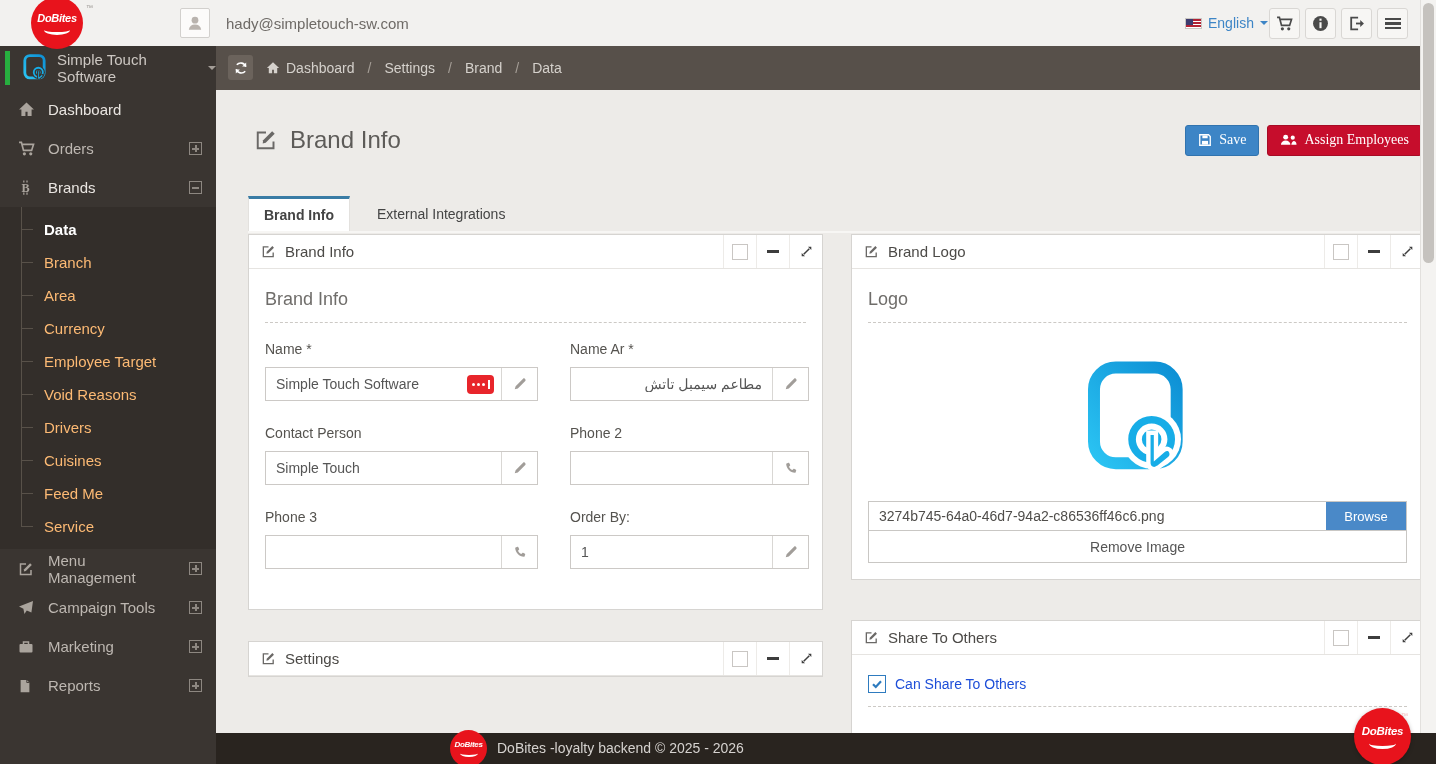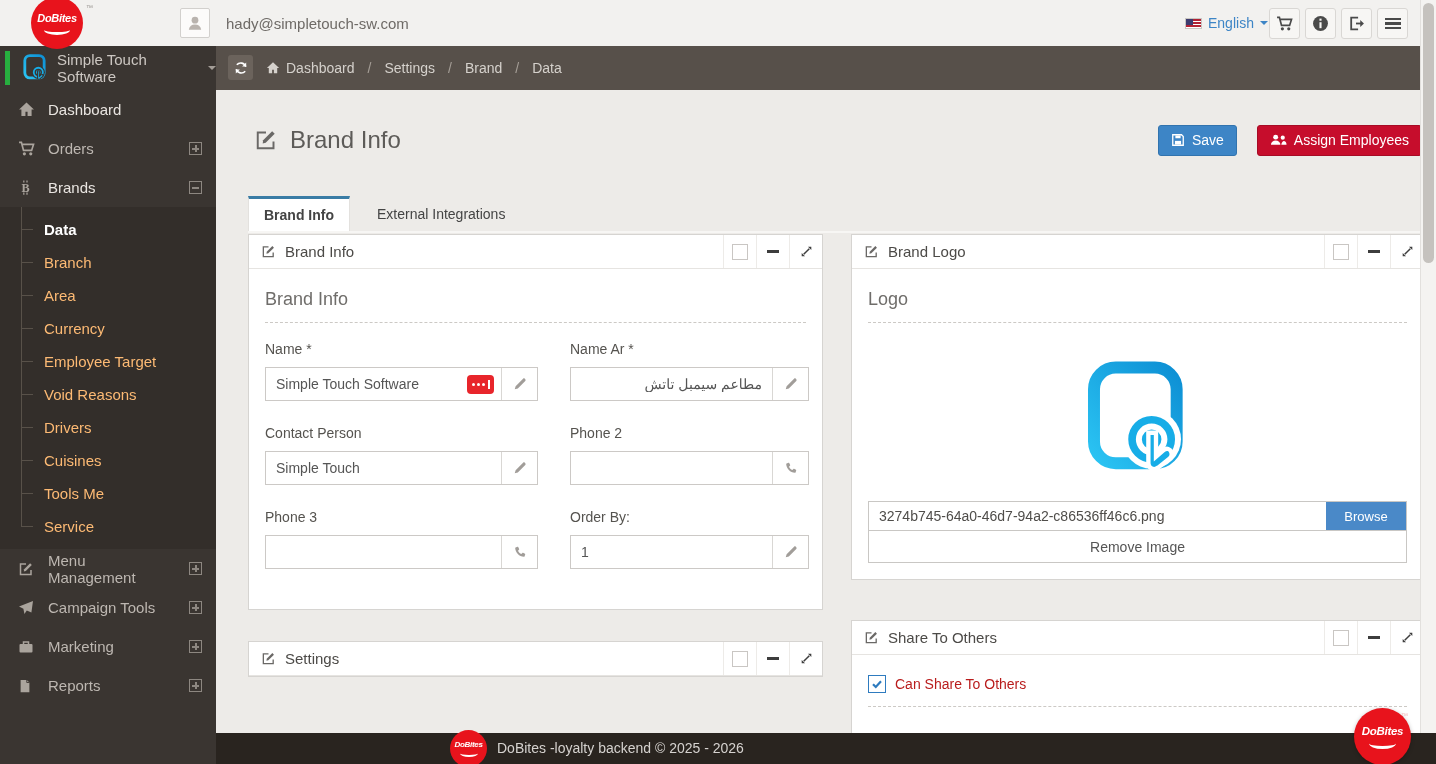--- a/index.html
+++ b/index.html
@@ -68,21 +68,21 @@
   .subitem { height:33px; display:flex; align-items:center; padding-left:44px;
     color:#fdba74; font-size:15px; position:relative; cursor:pointer; }
   .subitem::before { content:''; position:absolute; left:21px; top:16px; width:12px; height:1px; background:#585149; }
   .subitem.active { color:#ffffff; font-weight:bold; }
 
   
   .main { position:absolute; left:234px; top:90px; width:1204px; height:643px; background:#edebe8; overflow:hidden; }
   .page-head { display:flex; align-items:center; padding:20px 16px 0 20px; }
   .page-title { display:flex; align-items:center; gap:12px; font-size:24px; color:#5d5b58; font-weight:normal; }
   .page-title .t-ic { color:#6a6866; }
-  .head-actions { margin-left:auto; display:flex; gap:20px; }
+  .head-actions { margin-left:auto; display:flex; gap:8px;font-family:Liberation Serif, serif; }
   .btn { height:31px; display:flex; align-items:center; gap:7px; padding:0 12px; font-size:14px;
     color:#fff; border-radius:3px; cursor:pointer; font-family:inherit; }
   .btn-save { background:#3d85c6; border:1px solid #3173ae; }
   .btn-assign { background:#c60d2c; border:1px solid #a70b25; }
 
   .tabs { display:flex; margin:26px 14px 0; height:37px; border-bottom:2px solid #f7f6f4; }
   .tab { display:flex; align-items:center; padding:0 15px; font-size:14px; color:#444; cursor:pointer; }
   .tab.active { background:#fff; border-top:3px solid #3a7ca5; border-left:1px solid #e3e1de;
     border-right:1px solid #e3e1de; font-weight:bold; }
   .tab.inactive { margin-left:12px; }
@@ -124,21 +124,21 @@
   .filename { flex:1; display:flex; align-items:center; padding-left:10px; font-size:14px; color:#4f4d4a; }
   .browse { flex:none; width:80px; background:#4a89c8; color:#fff; border:0; font-size:13px;
     font-family:inherit; cursor:pointer; }
   .remove { display:block; width:100%; height:32px; background:#fff; border:1px solid #c9c7c4;
     border-top:0; color:#555; font-size:14px; font-family:inherit; cursor:pointer; }
 
   .share-panel { margin-top:40px;text-align:right; }
   .chk-row { display:flex; align-items:center; gap:9px; }
   .chk { width:18px; height:18px; border:1px solid #2e7bbf; background:#fff; display:flex;
     align-items:center; justify-content:center; cursor:pointer; flex:none; }
-  .chk-label { font-size:14px; color:#b91c1c; }
+  .chk-label { font-size:14px; color:#1d4ed8; }
   .dash-div { border-bottom:1px dashed #ccc9c5; margin:13px 0 27px; }
 
   .settings-panel { margin-top:31px; }
 
   
   .footer { position:absolute; left:216px; top:733px; width:1220px; height:31px; background:#29241f; z-index:40; }
   .footer-inner { position:absolute; left:234px; top:-4px; display:flex; align-items:center; gap:10px;
     height:38px; color:#d5d2cf; font-size:14px; }
   .logo-footer { width:37px; height:37px; font-size:8px; flex:none; }
   .logo-footer .smile { width:18px; height:7px; border-bottom-width:2px; }
@@ -317,21 +317,21 @@
     <div class="subitem">
         <span>Void Reasons</span>
       </div>
     <div class="subitem">
         <span>Drivers</span>
       </div>
     <div class="subitem">
         <span>Cuisines</span>
       </div>
     <div class="subitem">
-        <span>Tools Me</span>
+        <span>Feed Me</span>
       </div>
     <div class="subitem">
         <span>Service</span>
       </div>
   </div>
 
   <div class="side-item">
     <span class="s-ic">
       <svg width="16" height="16" viewBox="0 0 16 16">
           <path d="M13 9v4.5H2.5V3H8" fill="none" stroke="currentColor" stroke-width="1.5"></path>

